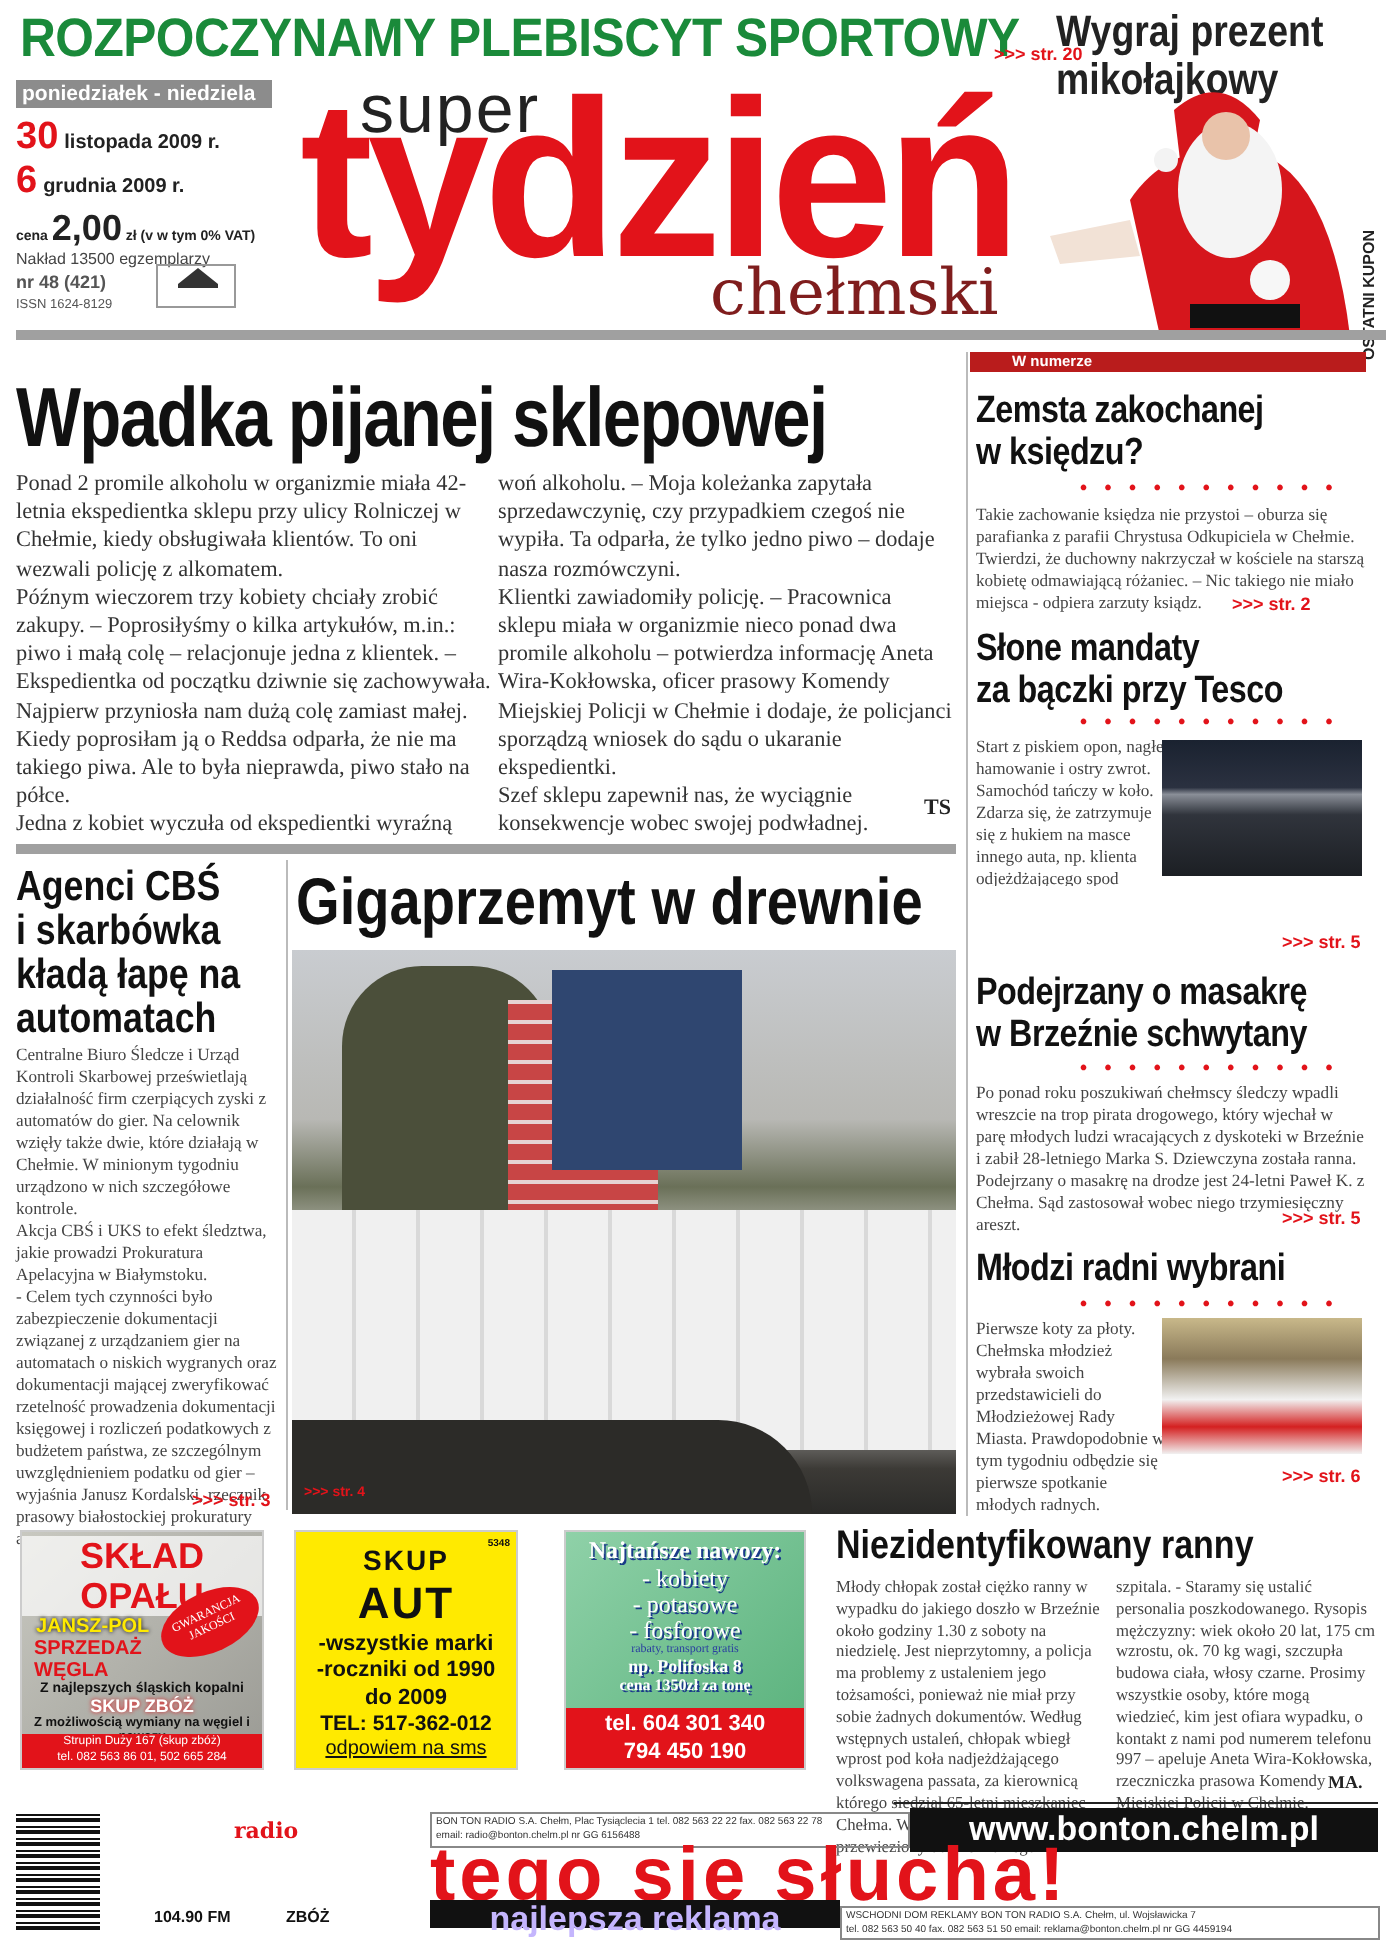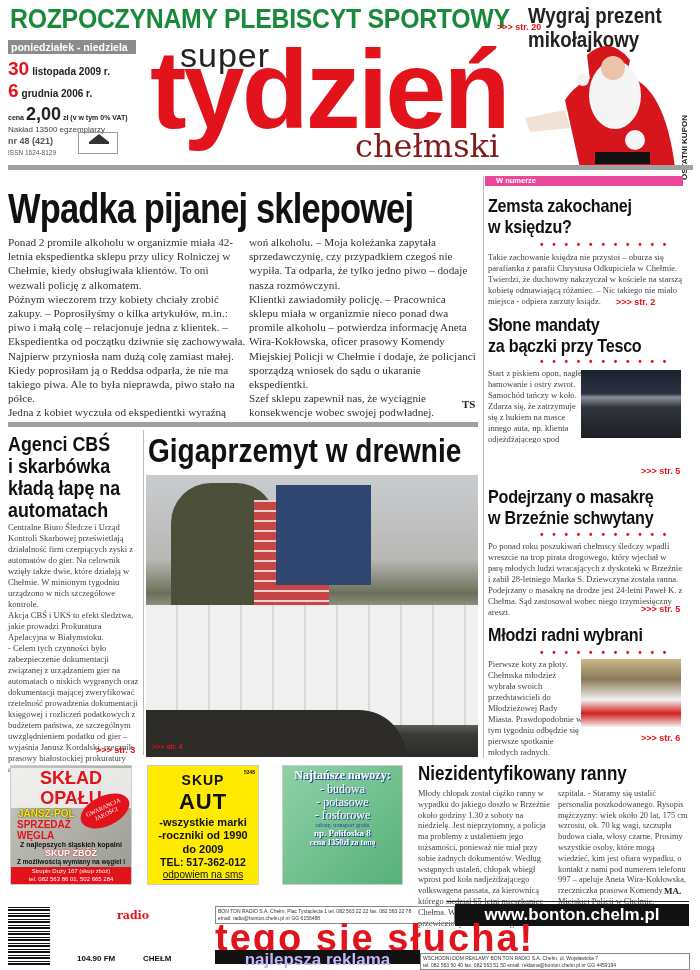--- a/index.html
+++ b/index.html
@@ -23,21 +23,21 @@
 .chelmski{left:355px;top:127px;font-size:32px;font-family:"DejaVu Serif",serif;color:#7f1d1d}
 .santa{left:525px;top:40px;width:155px;height:128px}
 .kupon{left:680px;top:115px;writing-mode:vertical-rl;transform:rotate(180deg);font-family:"Liberation Sans",sans-serif;font-size:8px;font-weight:900}
 .hr-gray{background:#a0a0a0;height:5px}
 .h-main{left:8px;top:185px;font-size:42px;font-family:"Liberation Sans",sans-serif;font-weight:900;letter-spacing:-1px;transform:scaleX(0.82);transform-origin:left;color:#111}
 .body-col{font-size:11.2px;line-height:14.2px;color:#333}
 .col1{left:8px;top:235px;width:240px}
 .col2{left:249px;top:235px;width:228px}
 .ts{left:462px;top:398px;font-weight:bold;font-size:11px}
 .vline{background:#bbb;width:1px}
-.innum-bar{left:485px;top:176px;width:198px;height:10px;background:#ec4899;color:#fff;font-size:7.5px;font-family:"Liberation Sans",sans-serif;font-weight:bold;padding-left:11px;line-height:10px}
+.innum-bar{left:485px;top:176px;width:198px;height:10px;background:#b91c1c;color:#fff;font-size:7.5px;font-family:"Liberation Sans",sans-serif;font-weight:bold;padding-left:21px;line-height:10px}
 .side-h{font-family:"Liberation Sans",sans-serif;font-weight:900;color:#111;font-size:19px;line-height:21px;letter-spacing:-0.3px;transform:scaleX(0.85);transform-origin:left;white-space:nowrap}
 .dots{color:#e2131a;font-size:10px;letter-spacing:3px;font-family:"Liberation Sans",sans-serif;font-weight:bold}
 .side-body{font-size:8.6px;line-height:11px;color:#444}
 .more{color:#e2131a;font-family:"Liberation Sans",sans-serif;font-weight:bold;font-size:9px}
 .ph{background:#333}
 .cbs-h{left:8px;top:433px;font-family:"Liberation Sans",sans-serif;font-weight:900;font-size:21px;line-height:22px;color:#111;transform:scaleX(0.85);transform-origin:left;white-space:nowrap}
 .cbs-body{left:8px;top:522px;width:133px;font-size:8.6px;line-height:11px;color:#444}
 .giga-h{left:148px;top:432px;font-family:"Liberation Sans",sans-serif;font-weight:900;font-size:33px;color:#111;transform:scaleX(0.85);transform-origin:left;white-space:nowrap}
 .giga-photo{left:146px;top:475px;width:332px;height:282px;background:linear-gradient(180deg,#c9ccd0 0%,#b8b8b4 30%,#6a7058 42%,#d7d7d5 55%,#e6e6e6 75%,#3c3a36 92%,#2a2a28 100%);overflow:hidden}
 .ad{border:1px solid #ccc}
@@ -56,21 +56,21 @@
 </style>
 </head>
 <body>
 
 <div class="abs top-banner">ROZPOCZYNAMY PLEBISCYT SPORTOWY</div>
 <div class="abs str20">&gt;&gt;&gt; str. 20</div>
 <div class="abs wygraj" style="width:200px;white-space:pre-line">Wygraj prezent mikołajkowy</div>
 
 <div class="abs days">poniedziałek - niedziela</div>
 <div class="abs date1"><span class="num">30</span><span>listopada 2009 r.</span></div>
-<div class="abs date2"><span class="num">6</span><span>grudnia 2006 r.</span></div>
+<div class="abs date2"><span class="num">6</span><span>grudnia 2009 r.</span></div>
 <div class="abs price"><span>cena</span> <span class="big">2,00</span> <span>zł (v w tym 0% VAT)</span></div>
 <div class="abs naklad">Nakład 13500 egzemplarzy</div>
 <div class="abs nr">nr 48 (421)</div>
 <div class="abs issn">ISSN 1624-8129</div>
 <div class="abs logo-mini">
   <svg width="20" height="10" style="position:absolute;left:10px;top:1px">
       <polygon points="10,0 20,8 0,8" fill="#333"></polygon>
       <rect x="0" y="8" width="20" height="2" fill="#333"></rect>
     </svg>
 </div>
@@ -176,39 +176,43 @@
   <div style="font-size:22px;font-weight:900;line-height:22px;letter-spacing:1px">AUT</div>
   <div style="font-size:11px;font-weight:bold;line-height:13px;margin-top:3px">-wszystkie marki</div>
   <div style="font-size:11px;font-weight:bold;line-height:13px">-roczniki od 1990</div>
   <div style="font-size:11px;font-weight:bold;line-height:14px">do 2009</div>
   <div style="font-size:10.5px;font-weight:bold;line-height:13px">TEL: 517-362-012</div>
   <div style="font-size:10px;font-weight:normal;text-decoration:underline;line-height:12px">odpowiem na sms</div>
 </div>
 
 <div class="abs ad ad3">
   <div style="font-size:12px;font-weight:bold;margin-top:2px;color:#fff;text-shadow:1px 1px 0 #1a3a8a">Najtańsze nawozy:</div>
-  <div style="font-size:12px;line-height:13px;text-shadow:1px 1px 0 #1a3a8a">- budowa</div>
+  <div style="font-size:12px;line-height:13px;text-shadow:1px 1px 0 #1a3a8a">- kobiety</div>
   <div style="font-size:12px;line-height:13px;text-shadow:1px 1px 0 #1a3a8a">- potasowe</div>
   <div style="font-size:12px;line-height:13px;text-shadow:1px 1px 0 #1a3a8a">- fosforowe</div>
   <div style="font-size:6px;color:#2a3fa0">rabaty, transport gratis</div>
   <div style="font-size:9px;font-weight:bold;text-shadow:1px 1px 0 #1a3a8a">np. Polifoska 8</div>
   <div style="font-size:8px;font-weight:bold;text-shadow:1px 1px 0 #1a3a8a">cena 1350zł za tonę</div>
+  <div class="abs" style="left:0;bottom:0;width:100%;height:30px;background:#e2131a;font-family:'Liberation Sans',sans-serif;font-weight:bold;font-size:11px;line-height:14px;padding-top:1px">
+    <div>tel. 604 301 340</div>
+    <div>794 450 190</div>
+  </div>
 </div>
 
 <div class="abs nie-h">Niezidentyfikowany ranny</div>
 <div class="abs nie-col" style="left:418px;top:789px;width:137px">Młody chłopak został ciężko ranny w wypadku do jakiego doszło w Brzeźnie około godziny 1.30 z soboty na niedzielę. Jest nieprzytomny, a policja ma problemy z ustaleniem jego tożsamości, ponieważ nie miał przy sobie żadnych dokumentów. Według wstępnych ustaleń, chłopak wbiegł wprost pod koła nadjeżdżającego volkswagena passata, za kierownicą którego siedział 65-letni mieszkaniec Chełma. W ciężkim stanie został przewieziony do chełmskiego</div>
 <div class="abs nie-col" style="left:558px;top:789px;width:130px">szpitala. - Staramy się ustalić personalia poszkodowanego. Rysopis mężczyzny: wiek około 20 lat, 175 cm wzrostu, ok. 70 kg wagi, szczupła budowa ciała, włosy czarne. Prosimy wszystkie osoby, które mogą wiedzieć, kim jest ofiara wypadku, o kontakt z nami pod numerem telefonu 997 – apeluje Aneta Wira-Kokłowska, rzeczniczka prasowa Komendy Miejskiej Policji w Chełmie. Kierowca samochodu był trzeźwy.</div>
 <div class="abs" style="left:664px;top:886px;font-weight:bold;font-size:9px">MA.</div>
 <div class="abs" style="left:447px;top:901px;width:242px;height:1px;background:#222"></div>
 
 <div class="abs barcode"></div>
 <div class="abs bonton-logo">
   <div class="abs" style="left:62px;top:4px;color:#e2131a;font-size:11px;font-weight:bold">radio</div>
   <div class="abs" style="left:22px;top:49px;font-size:8px;font-weight:bold;color:#111;font-family:'Liberation Sans',sans-serif">104.90 FM</div>
-  <div class="abs" style="left:88px;top:49px;font-size:8px;font-weight:bold;color:#111;font-family:'Liberation Sans',sans-serif">CHEŁM</div>
+  <div class="abs" style="left:88px;top:49px;font-size:8px;font-weight:bold;color:#111;font-family:'Liberation Sans',sans-serif">ZBÓŻ</div>
 </div>
 <div class="abs bt-info">
   <div>BON TON RADIO S.A. Chełm, Plac Tysiąclecia 1 tel. 082 563 22 22 fax. 082 563 22 78</div>
   <div>email: radio@bonton.chelm.pl nr GG 6156488</div>
 </div>
 <div class="abs www">www.bonton.chelm.pl</div>
 <div class="abs tego">tego się słucha!</div>
 <div class="abs najlepsza">najlepsza reklama</div>
 <div class="abs wdr">
   <div>WSCHODNI DOM REKLAMY BON TON RADIO S.A. Chełm, ul. Wojsławicka 7</div>

